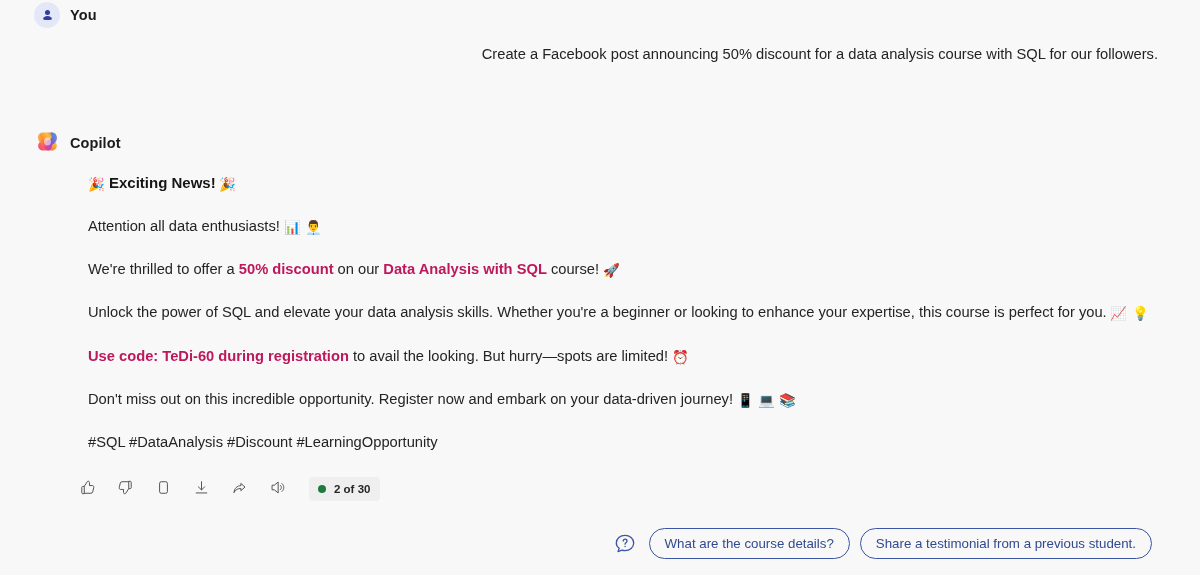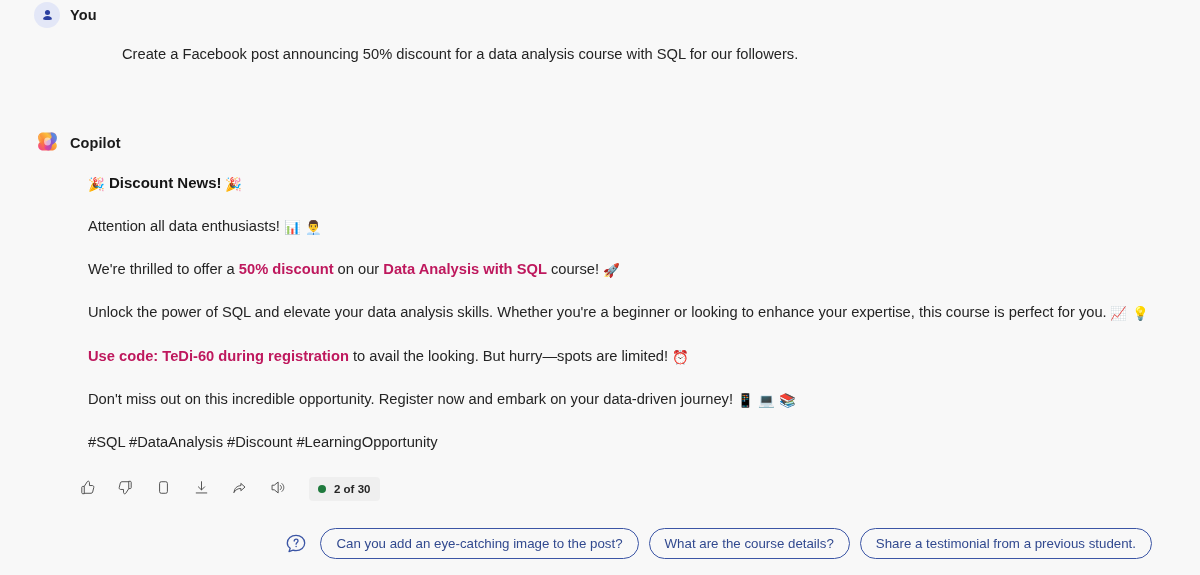--- a/index.html
+++ b/index.html
@@ -43,21 +43,21 @@
 
   .body {
     padding-left: 72px;
     color: #242424;
     font-size: 14.7px;
     line-height: 1.45;
   }
   .body p { margin: 16px; }
 
   
-  #user-msg { position: absolute; left: 34px; top: 2px; width: 1140px; }
+  #user-msg { position: absolute; left: 34px; top: 2px; width: 1140px; text-align: right; }
   #user-msg .body { margin-top: 14px; }
 
   
   #copilot-msg { position: absolute; left: 34px; top: 130px; width: 1150px; }
   #copilot-msg .body { margin-top: 15px; padding-left: 38px; }
   #copilot-msg .body p { margin-bottom: 22px; }
   #copilot-msg .body p:last-child { margin-bottom: 0; }
   .hl { font-weight: bold; color: #be185d; }
   .heading-line { font-weight: bold; font-size: 15px; color:#161616; }
 
@@ -184,21 +184,21 @@
             <ellipse cx="16" cy="16" rx="4.4" ry="5.2" fill="#ffffff" opacity=".55"></ellipse>
           </svg>
         </span>
       </div>
       <div class="author">Copilot</div>
     </div>
 
     <div class="body">
       <p class="heading-line">
         <span class="emoji">🎉</span>
-        <span>Discount News!</span>
+        <span>Exciting News!</span>
         <span class="emoji">🎉</span>
       </p>
 
       <p>
         <span>Attention all data enthusiasts!</span>
         <span class="emoji">📊 👨‍💼</span>
       </p>
 
       <p>
         <span>We're thrilled to offer a </span><span class="hl">50% discount</span><span> on our </span><span class="hl">Data Analysis with SQL</span><span> course! </span><span class="emoji">🚀</span>
@@ -276,18 +276,17 @@
   </div>
 
   <div class="suggestions">
     <span class="q-icon">
       <svg width="24" height="24" viewBox="0 0 24 24" fill="none" stroke="#3b55a5" stroke-width="1.3" stroke-linecap="round" stroke-linejoin="round">
         <path d="M12 3.3c4.8 0 8.7 3.4 8.7 7.7s-3.9 7.7-8.7 7.7c-1 0-2-.2-2.9-.5l-4.1 1.4 1.2-3.4C4 14.8 3.3 13 3.3 11c0-4.3 3.9-7.7 8.7-7.7z"></path>
         <path d="M10.2 9.1c0-1.1.8-1.9 1.9-1.9s1.9.8 1.9 1.8c0 1.5-1.9 1.4-1.9 3.2"></path>
         <circle cx="12.1" cy="14.6" r=".75" fill="#3b55a5" stroke="none"></circle>
       </svg>
     </span>
-    <div class="chip">Can you add an eye-catching image to the post?</div>
     <div class="chip">What are the course details?</div>
     <div class="chip">Share a testimonial from a previous student.</div>
   </div>
 
 </div>
 
 </body></html>

